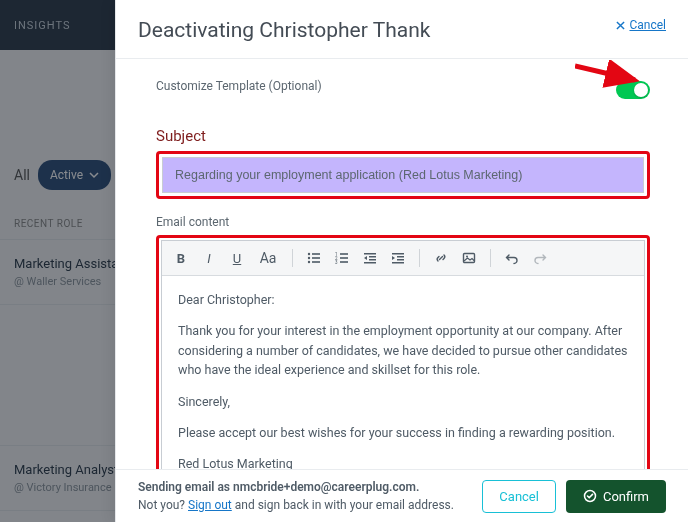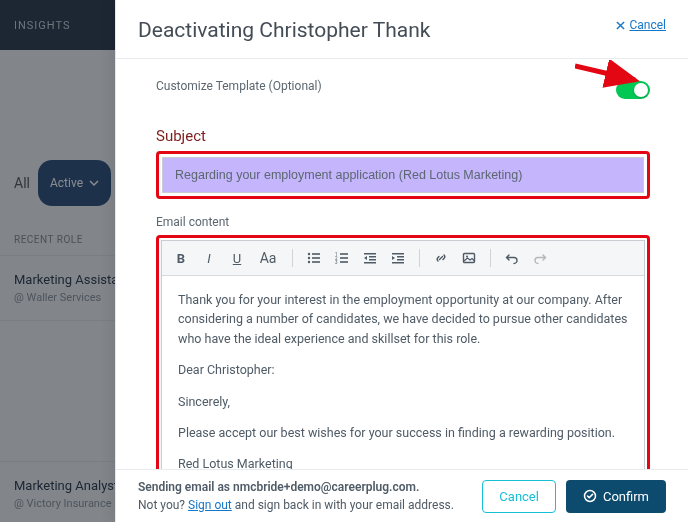--- a/index.html
+++ b/index.html
@@ -8,21 +8,21 @@
 
   
   .bg {
     position: absolute; inset: 0; background: #f3f4f5;
     filter: brightness(0.78);
   }
   .bg-top { height: 50px; background: #2b3a4a; display:flex; align-items:center; padding:0 14px; }
   .bg-top span { color:#c8d1da; font-size:11px; letter-spacing:1px; }
   .bg-filters { padding: 110px 14px 0 14px; display:flex; gap:8px; align-items:center; }
   .pill-all { font-size:14px; color:#555; }
-  .pill-active { background:#2b4d7a; color:#fff; font-size:12px; padding:16px 12px; border-radius:14px; display:flex; align-items:center; gap:6px; }
+  .pill-active { background:#2b4d7a; color:#fff; font-size:12px; padding:8px 12px; border-radius:14px; display:flex; align-items:center; gap:6px; }
   .pill-active svg { width:10px; height:10px; }
   .bg-col { padding:28px 14px 0 14px; font-size:10px; letter-spacing:0.5px; color:#888; }
   .bg-row { padding:16px 14px; border-top:1px solid #e2e5e8; border-bottom:1px solid #e2e5e8; margin-top:10px;}
   .bg-row .r1 { font-size:13px; color:#2b3a4a; }
   .bg-row .r2 { font-size:11px; color:#8a939c; margin-top:4px; }
   
   .bg-shade { position:absolute; top:0; left:0; width:115px; height:522px; background:rgba(20,30,40,0.35); pointer-events:none; }
 
   
   .modal {
@@ -82,21 +82,21 @@
   }
   .send-info { font-size:12px; color:#4f5b66; line-height:1.5; }
   .send-info .l1 b { font-weight:600; }
   .send-info a { color:#1676c8; text-decoration:underline; cursor:pointer; }
   .foot-actions { display:flex; gap:10px; align-items:center; }
   .btn {
     font-size:13px; padding:8px 16px; border-radius:4px; cursor:pointer;
     display:flex; align-items:center; gap:6px; border:1px solid transparent;
   }
   .btn-cancel { background:#fff; border-color:#18c0d6; color:#18c0d6; }
-  .btn-confirm { background:#0c4a6e; color:#fff; }
+  .btn-confirm { background:#14532d; color:#fff; }
   .btn-confirm svg { width:14px; height:14px; }
 
   
   .arrow {
     position:absolute; top:60px; left:575px; width:80px; height:32px; pointer-events:none;
   }
 </style>
 </head>
 <body>
 
@@ -222,22 +222,22 @@
                 <path d="M4 4 L1.5 6.5 L4 9 M2 6.5 H9 a3 3 0 0 1 0 6" stroke="#4f5b66" stroke-width="1.4" fill="none" stroke-linecap="round"></path>
               </svg>
           </div>
           <div class="tbtn" style="opacity:0.4">
             <svg width="14" height="14" viewBox="0 0 14 14">
                 <path d="M10 4 L12.5 6.5 L10 9 M12 6.5 H5 a3 3 0 0 0 0 6" stroke="#4f5b66" stroke-width="1.4" fill="none" stroke-linecap="round"></path>
               </svg>
           </div>
         </div>
         <div class="editor-body">
+          <p>Dear Christopher:</p>
           <p>Thank you for your interest in the employment opportunity at our company. After considering a number of candidates, we have decided to pursue other candidates who have the ideal experience and skillset for this role.</p>
-          <p>Dear Christopher:</p>
           <p>Sincerely,</p>
           <p>Please accept our best wishes for your success in finding a rewarding position.</p>
           <p>Red Lotus Marketing</p>
         </div>
       </div>
     </div>
   </div>
 
   <div class="modal-footer">
     <div class="send-info">

